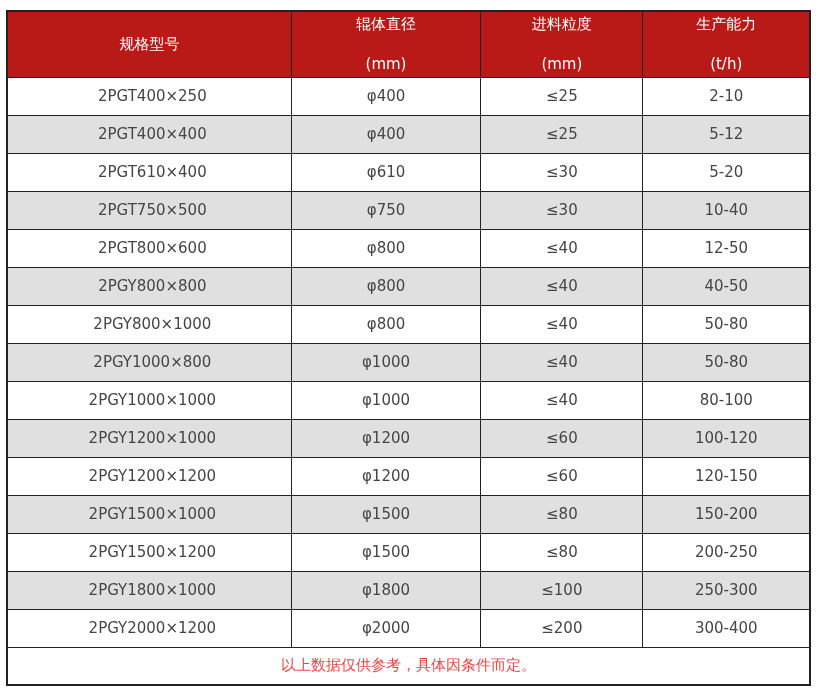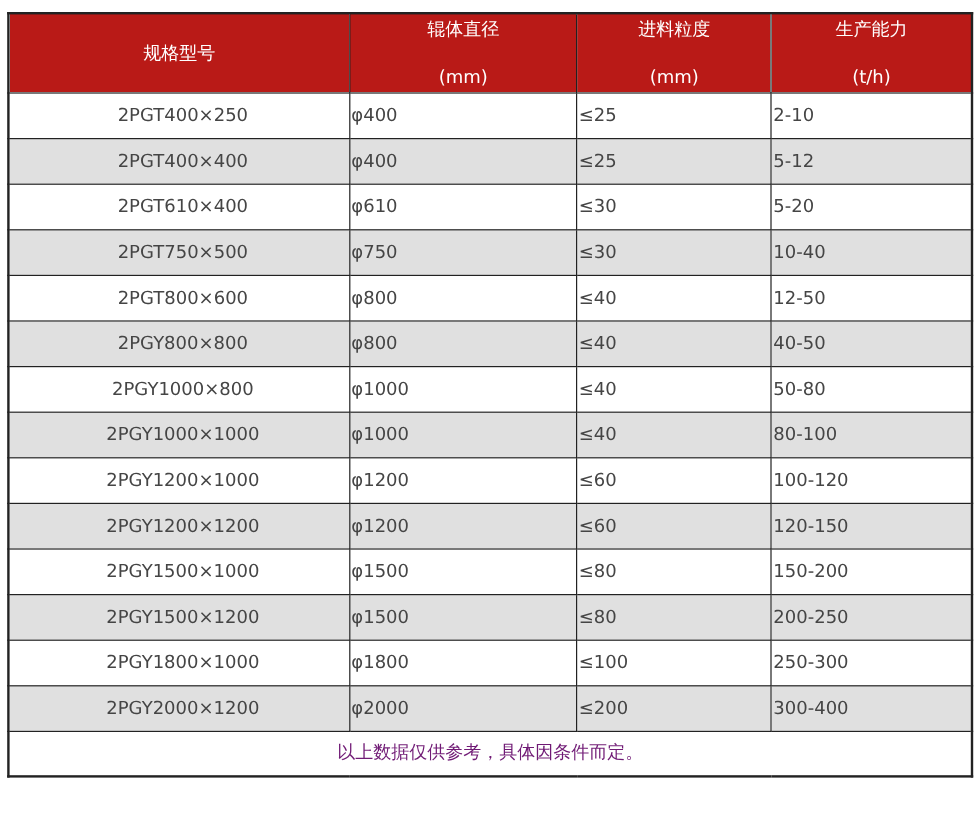--- a/index.html
+++ b/index.html
@@ -51,29 +51,29 @@
   thead .h-sub  { line-height: 24px; margin-top: 16px; }
 
   
   tbody tr { height: 38px; }
   tbody tr:nth-child(even) td { background: #e0e0e0; }
   tbody td { background: #ffffff; }
   tbody td.cell-model {
     text-align: center;
     padding-left: 7px;
   }
-  tbody td.cell-center { }
+  tbody td.cell-center { text-align: center; }
 
   
   tfoot td {
     height: 38px;
     text-align: center;
     background: #ffffff;
     font-size: 15px;
-    color: #701a75;
+    color: #ef4444;
   }
 </style>
 </head>
 <body>
 
 <div class="page">
   <table class="spec-table">
     <colgroup>
       <col class="c-model">
       <col class="c-diameter">
@@ -130,20 +130,26 @@
           <td class="cell-center">≤40</td>
           <td class="cell-center">12-50</td>
         </tr>
         <tr>
           <td class="cell-model">2PGY800×800</td>
           <td class="cell-center">φ800</td>
           <td class="cell-center">≤40</td>
           <td class="cell-center">40-50</td>
         </tr>
         <tr>
+          <td class="cell-model">2PGY800×1000</td>
+          <td class="cell-center">φ800</td>
+          <td class="cell-center">≤40</td>
+          <td class="cell-center">50-80</td>
+        </tr>
+        <tr>
           <td class="cell-model">2PGY1000×800</td>
           <td class="cell-center">φ1000</td>
           <td class="cell-center">≤40</td>
           <td class="cell-center">50-80</td>
         </tr>
         <tr>
           <td class="cell-model">2PGY1000×1000</td>
           <td class="cell-center">φ1000</td>
           <td class="cell-center">≤40</td>
           <td class="cell-center">80-100</td>

